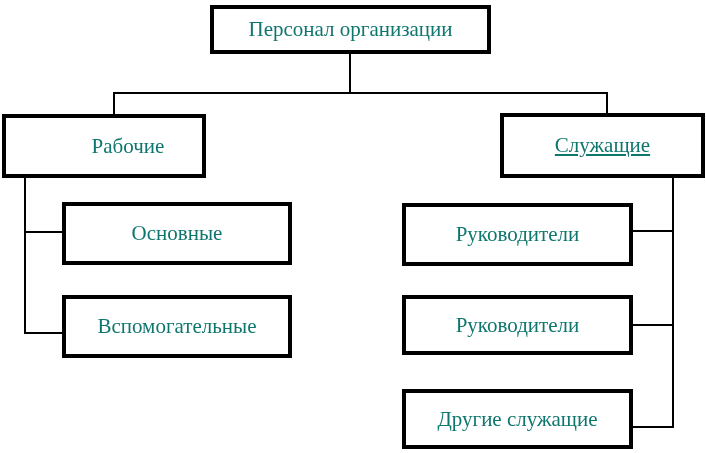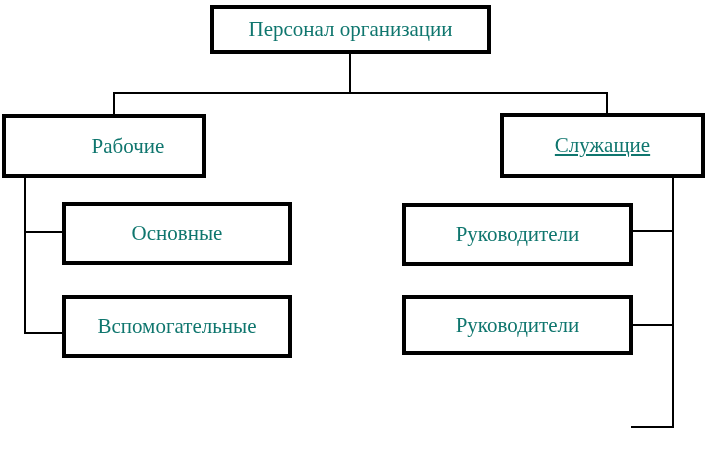--- a/index.html
+++ b/index.html
@@ -87,14 +87,17 @@
   </div>
 
   <div class="node node-managers">
     <span>Руководители</span>
   </div>
 
   <div class="node node-specialists">
     <span>Руководители</span>
   </div>
 
+  <div class="node node-other">
+    <span>Другие служащие</span>
+  </div>
 
 </div>
 
 </body></html>

